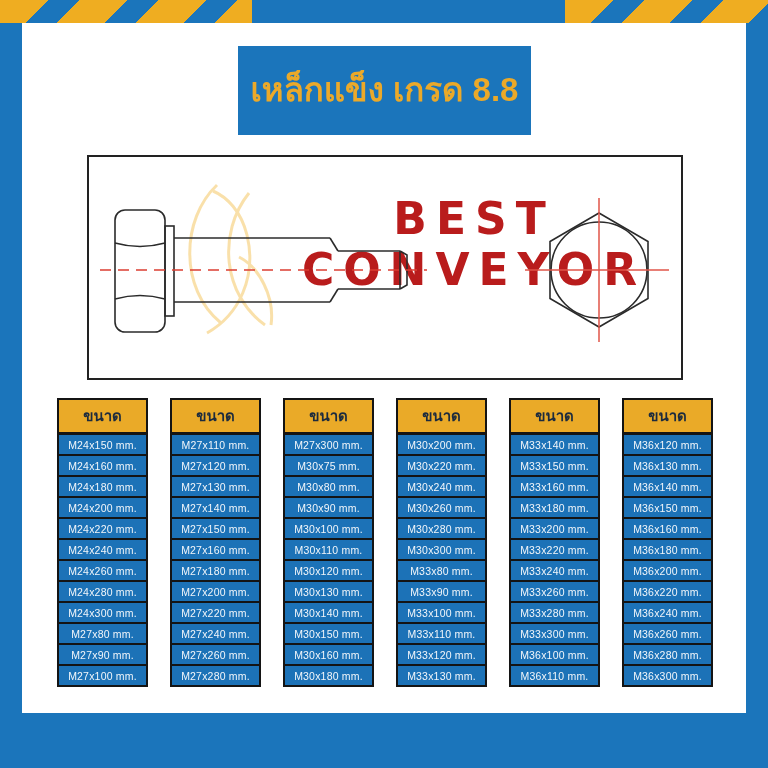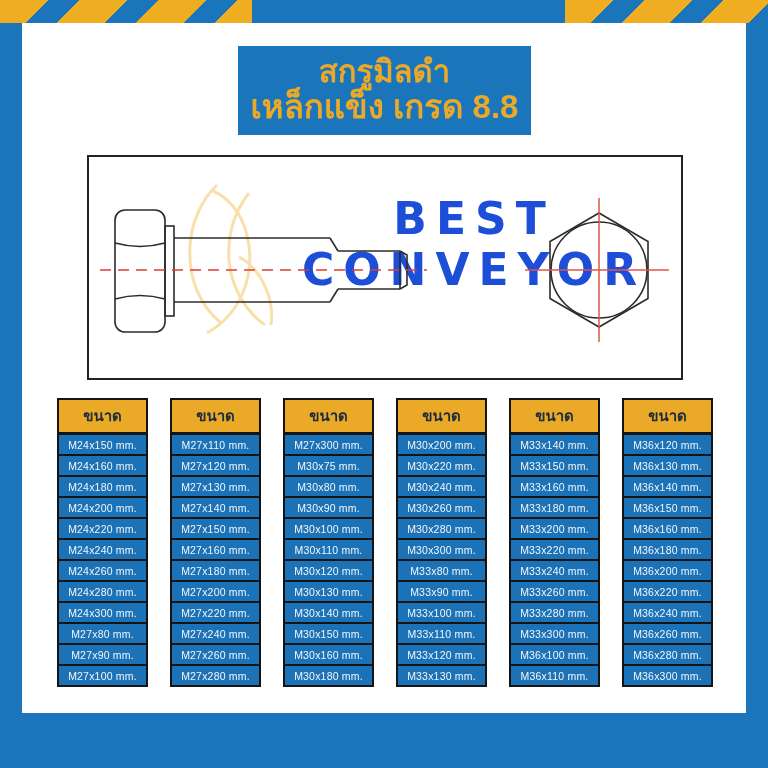--- a/index.html
+++ b/index.html
@@ -18,21 +18,21 @@
   
   .title-box{position:absolute;left:238px;top:46px;width:293px;height:89px;background:#1B75BB;
     display:flex;flex-direction:column;align-items:center;justify-content:center;line-height:1.12;}
   .title-box .t1{color:#EBA929;font-weight:bold;font-size:31px;}
   .title-box .t2{color:#EBA929;font-weight:bold;font-size:33px;}
 
   
   .panel{position:absolute;left:87px;top:155px;width:596px;height:225px;background:#fff;
     border:2px solid #222;box-sizing:border-box;}
   .watermark{position:absolute;left:170px;top:36px;width:430px;text-align:center;
-    color:#1d4ed8;font-weight:bold;font-size:44px;line-height:51px;letter-spacing:9px;
+    color:#b91c1c;font-weight:bold;font-size:44px;line-height:51px;letter-spacing:9px;
     font-family:"DejaVu Sans",sans-serif;user-select:none;}
   .panel svg{position:absolute;left:0;top:0;}
 
   
   .size-table{position:absolute;top:398px;width:91px;background:#141414;border:2px solid #141414;box-sizing:border-box;}
   .size-header{height:32px;background:#EAAA28;display:flex;align-items:center;justify-content:center;
     color:#1C2B3E;font-weight:bold;font-size:15px;border-bottom:3px solid #141414;}
   .size-cell{height:19px;background:#1C72B7;color:#F2F6FA;font-size:10.5px;
     display:flex;align-items:center;justify-content:center;letter-spacing:.2px;}
   .size-cell + .size-cell{margin-top:2px;}
@@ -44,21 +44,20 @@
 <body>
 
 <div class="page">
 
   <div class="hazard left"></div>
   <div class="hazard right"></div>
 
   <div class="sheet"></div>
 
   <div class="title-box">
-    <div class="t1">สกรูมิลดำ</div>
     <div class="t2">เหล็กแข็ง เกรด 8.8</div>
   </div>
 
   <div class="panel">
     <div class="watermark">
       <div>BEST</div>
       <div>CONVEYOR</div>
     </div>
     <svg width="592" height="221" viewBox="0 0 592 221">
 

